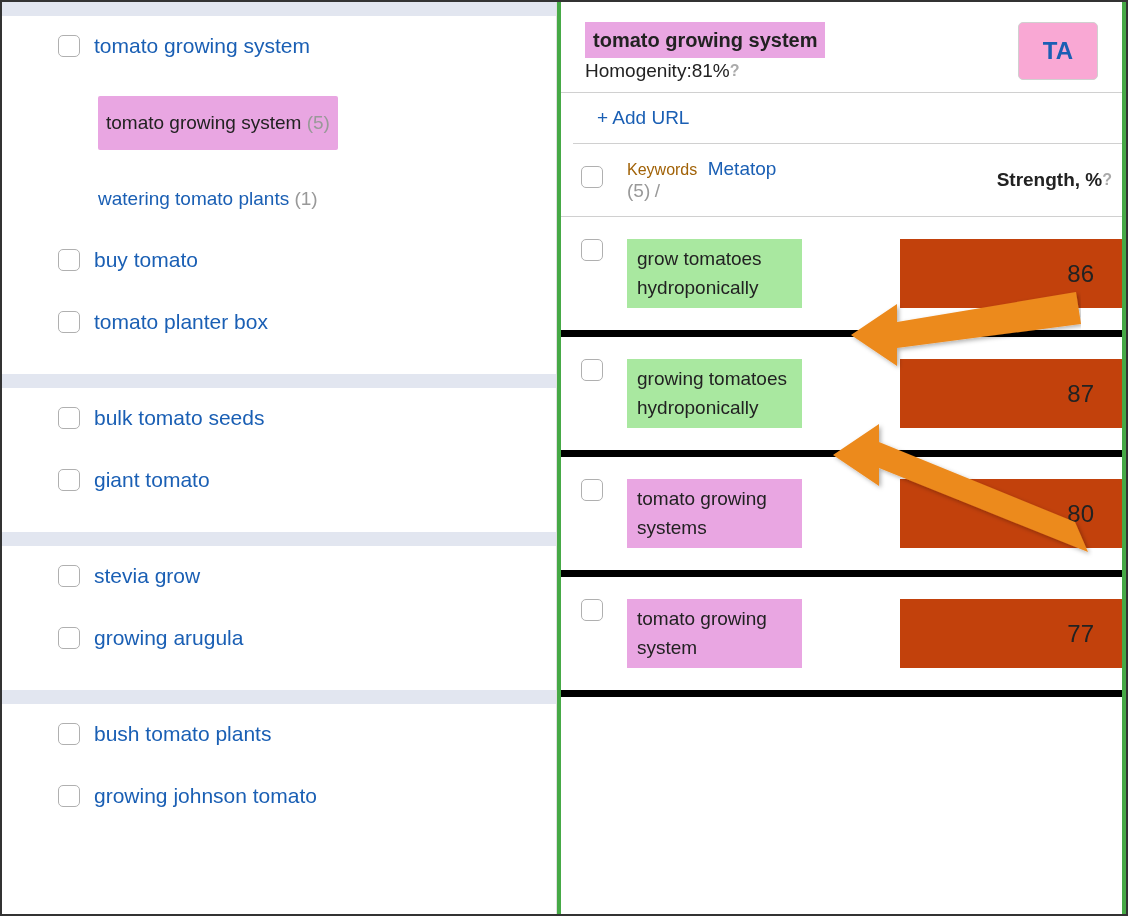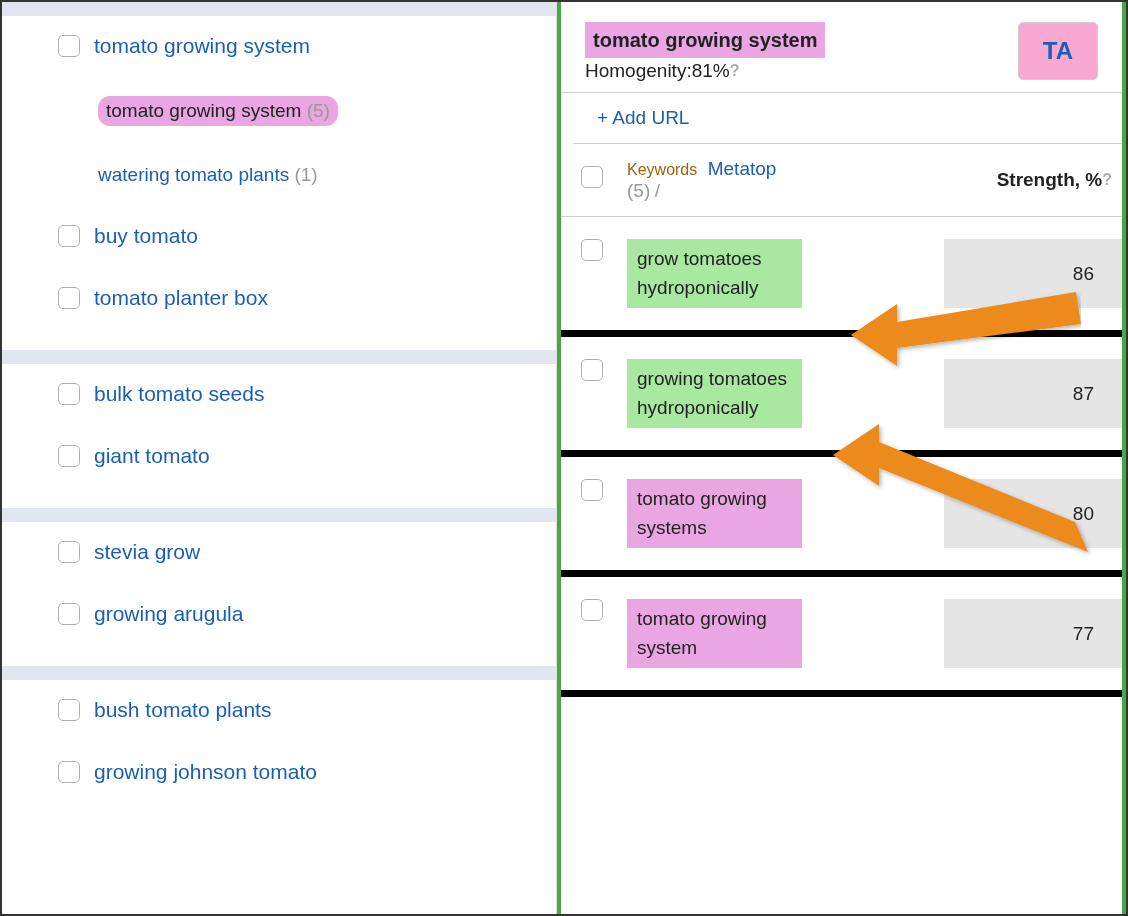--- a/index.html
+++ b/index.html
@@ -6,21 +6,21 @@
 body { font-family: -apple-system, BlinkMacSystemFont, "Segoe UI", Arial, sans-serif; background: #fff; width: 1128px; height: 916px; overflow: hidden; position: relative; }
 .container { display: flex; width: 1128px; height: 916px; border: 2px solid #333; }
 .left-panel { width: 555px; background: #fff; border-right: 1px solid #e0e0e0; overflow-y: auto; }
 .right-panel { flex: 1; background: #fff; border-left: 4px solid #46a946; border-right: 4px solid #46a946; position: relative; }
 .section-divider { height: 14px; background: #e2e6f0; }
 .left-item { display: flex; align-items: center; padding: 18px 24px 0 56px; }
 .left-item.nested { padding-left: 96px; }
 .checkbox { width: 22px; height: 22px; border: 1.5px solid #b0b0b0; border-radius: 5px; margin-right: 14px; flex-shrink: 0; cursor: pointer; }
 .item-label { font-size: 21px; color: #1a5fb4; font-weight: 400; cursor: pointer; }
 .nested-label { font-size: 19px; color: #1a5fb4; font-weight: 500; }
-.nested-label.highlighted { background: #e9a6e2; padding: 4px 8px; border-radius: 12px; color: #222; }
+.nested-label.highlighted { background: #e9a6e2; padding: 16px 8px; border-radius: 2px; color: #222; }
 .count { color: #999; font-weight: 400; }
 .spacer { height: 40px; }
 .small-spacer { height: 20px; }
 
 .right-header { padding: 20px 24px 10px 24px; border-bottom: 1px solid #d0d0d0; display: flex; align-items: flex-start; justify-content: space-between; }
 .header-left { }
 .title-highlight { background: #e9a6e2; padding: 4px 8px; display: inline-block; font-size: 20px; font-weight: 600; color: #222; line-height: 1.4; }
 .homogeneity { font-size: 19px; color: #222; margin-top: 2px; display: flex; align-items: center; }
 .help-icon { color: #aaa; font-size: 16px; font-weight: bold; cursor: pointer; }
 .ta-button { background: #f9a8d4; border: 1px solid #d0d0d0; border-radius: 5px; padding: 14px 24px; font-size: 24px; font-weight: 700; color: #1a5fb4; cursor: pointer; }
@@ -31,21 +31,21 @@
 .th-check { width: 56px; padding: 22px 0 22px 20px; }
 .th-keywords { flex: 1; padding: 14px 10px; }
 .th-strength { width: 190px; padding: 22px 10px; text-align: right; font-size: 19px; font-weight: 600; color: #222; display: flex; align-items: center; justify-content: flex-end; }
 .kw-label { font-size: 16px; font-weight: 400; color: #a16207; }
 .metatop { color: #1a5fb4; font-size: 19px; margin-left: 6px; }
 .kw-count { color: #999; font-size: 19px; }
 
 .table-row { display: flex; align-items: flex-start; border-bottom: 7px solid #000000; padding: 22px 0; }
 .td-check { width: 56px; padding-left: 20px; }
 .td-keyword { flex: 1; padding: 0 10px; }
-.td-strength { width: 178px; padding-right: 28px; text-align: right; font-size: 19px; color: #222; background: #e5e5e5; align-self: stretch; display: flex; align-items: center; justify-content: flex-end; }
+.td-strength { width: 222px; padding-right: 28px; text-align: right; font-size: 24px; color: #222; background: #c2410c; align-self: stretch; display: flex; align-items: center; justify-content: flex-end; }
 .kw-pill { display: inline-block; padding: 6px 10px; font-size: 19px; line-height: 1.5; max-width: 175px; }
 .pill-green { background: #a9e8a0; color: #222; }
 .pill-pink { background: #e9a6e2; color: #222; }
 
 .arrow { position: absolute; pointer-events: none; }
 .arrow svg { display: block; }
 </style>
 </head>
 <body>
 

